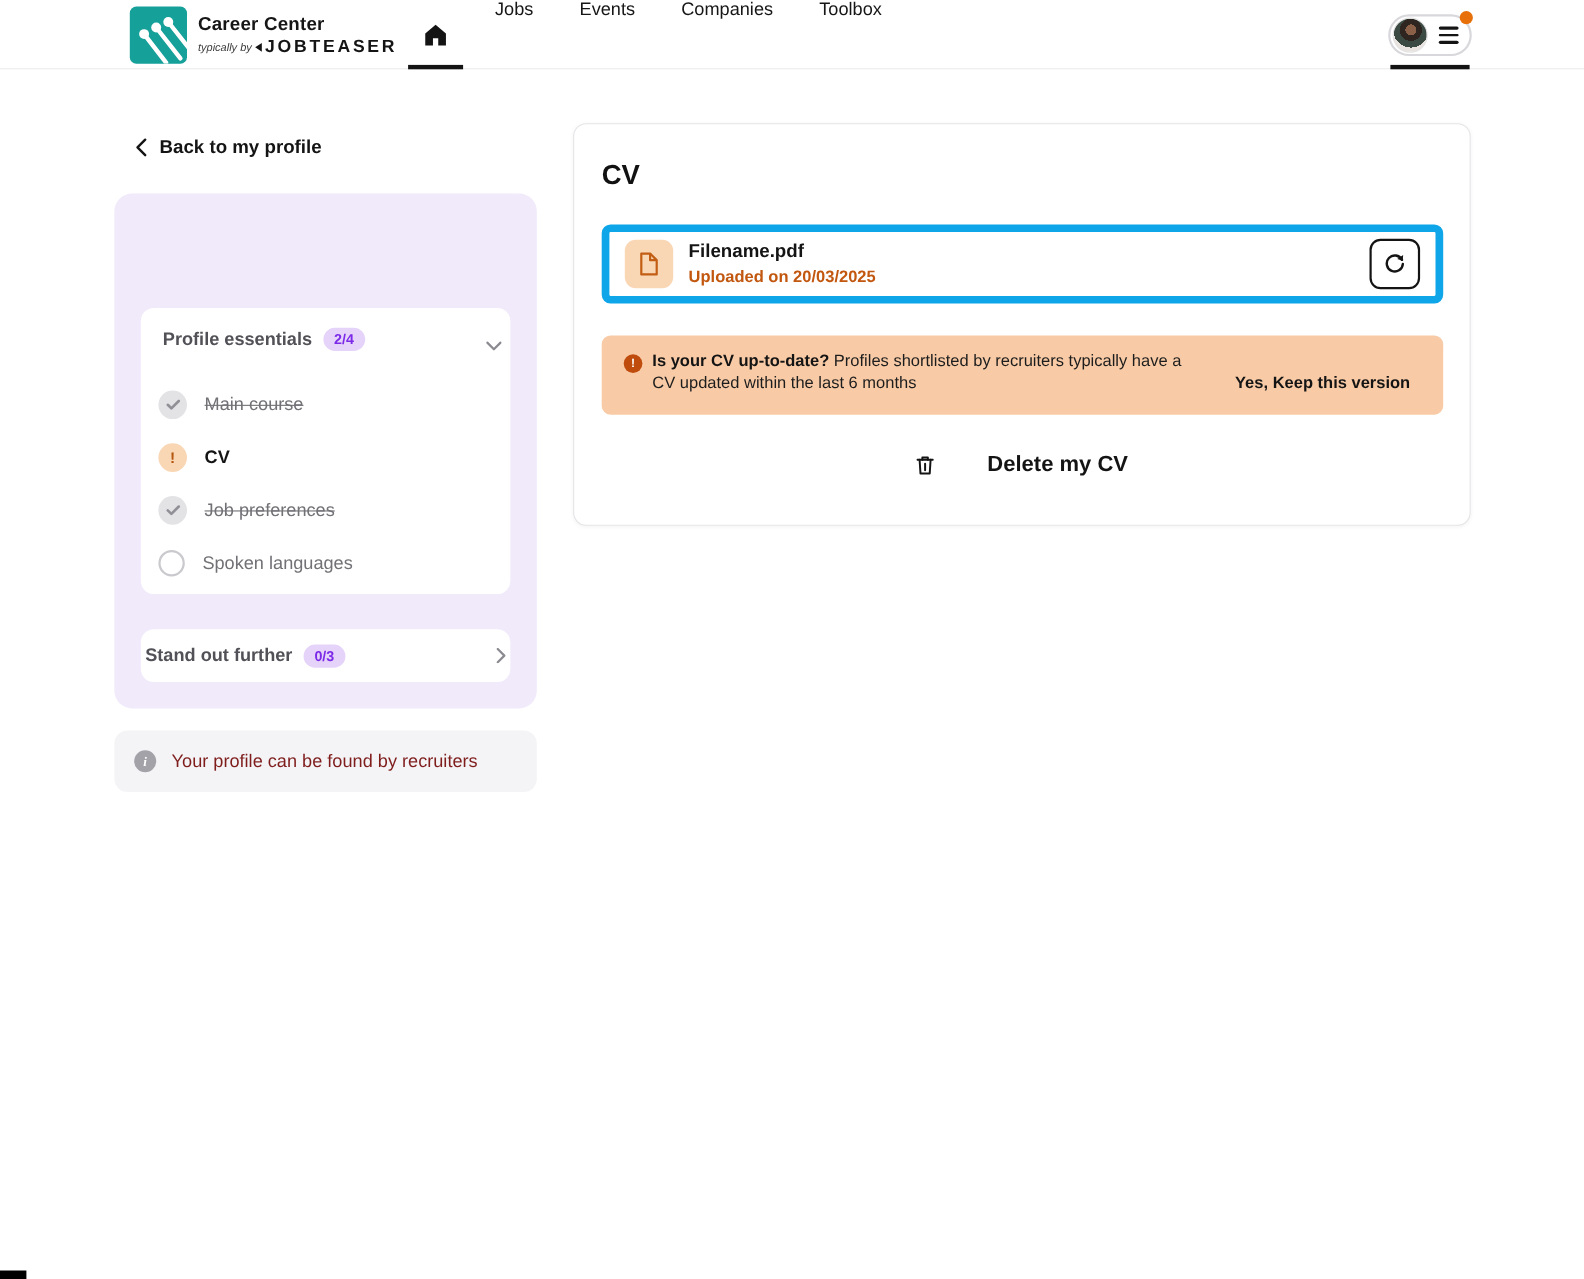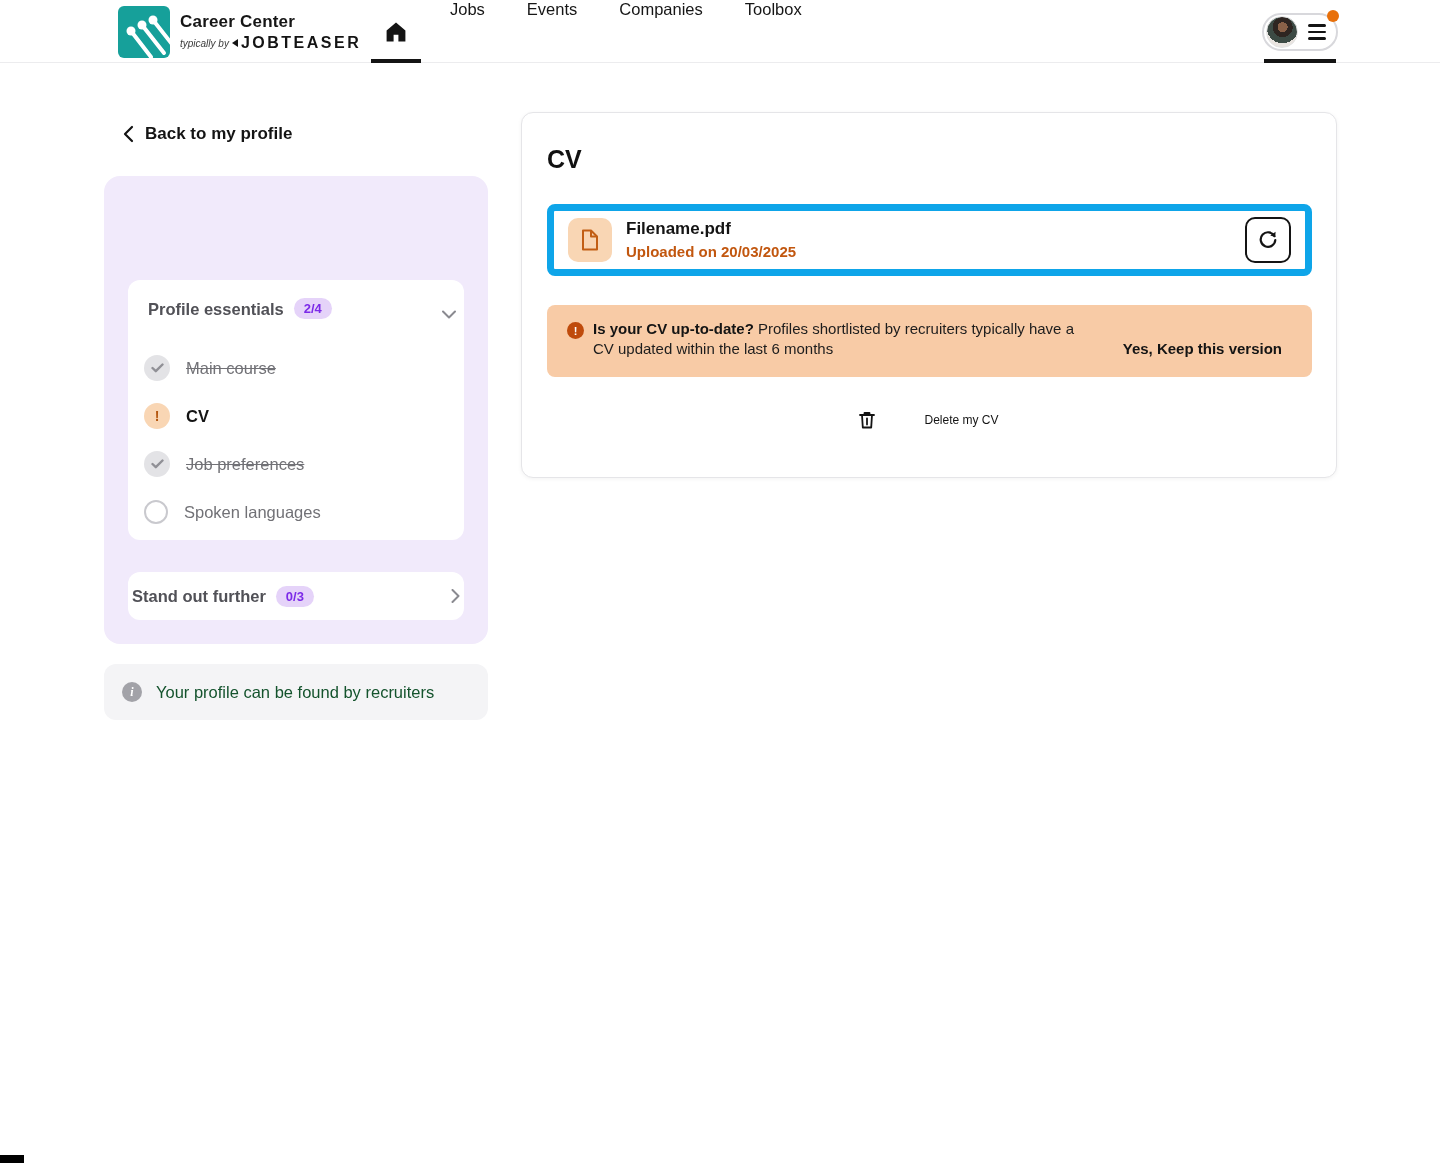--- a/index.html
+++ b/index.html
@@ -66,21 +66,21 @@
   .check-item.warning .label { color:#141414; font-weight:bold; }
 
   .standout-card { position:absolute; left:24px; top:396px; width:336px; height:48px; border-radius:12px;
                    background:#fff; display:flex; align-items:center; padding:0 4px; cursor:pointer; }
 
   .info-bar { position:absolute; left:104px; top:664px; width:384px; height:56px; border-radius:12px;
               background:#f4f4f6; display:flex; align-items:center; padding:0 18px; gap:14px; }
   .info-icon { width:20px; height:20px; border-radius:50%; background:#a2a2a8; color:#fff; font-size:12px;
                font-weight:bold; display:flex; align-items:center; justify-content:center;
                font-family:"Liberation Serif", serif; font-style:italic; flex:0 0 auto; }
-  .info-text { font-size:16.5px; color:#14532d;text-align:center; }
+  .info-text { font-size:16.5px; color:#7f1d1d;text-align:center; }
 
   
   .main-card { position:absolute; left:521px; top:112px; width:816px; height:366px; background:#fff;
                border:1px solid #e5e5e8; border-radius:12px; box-shadow:0 1px 4px rgba(0,0,0,.05); }
   .main-title { position:absolute; left:25px; top:32px; font-size:25px; font-weight:bold; color:#111; }
 
   .file-row { position:absolute; left:25px; top:91px; width:765px; height:72px; border:7px solid #0ea5e9;
               border-radius:8px; display:flex; align-items:center; padding:0 14px; }
   .file-icon-box { width:44px; height:44px; border-radius:10px; background:#f9d6b4; display:flex;
                    align-items:center; justify-content:center; flex:0 0 auto; }
@@ -96,21 +96,21 @@
                font-weight:bold; display:flex; align-items:center; justify-content:center;
                margin-top:3px; flex:0 0 auto; }
   .warn-text { margin-left:9px; width:505px; font-size:15px; line-height:20px; color:#1d1d1d; }
   .warn-text b { color:#141414; }
   .warn-action { margin-left:auto; align-self:center; font-size:15px; font-weight:bold; color:#141414;
                  background:none; border:none; cursor:pointer; padding:10px 14px; white-space:nowrap;
                  font-family:"Liberation Sans", sans-serif; }
 
   .delete-row { position:absolute; left:0; top:298px; width:100%; display:flex; align-items:center;
                 justify-content:center; gap:9px; cursor:pointer; }
-  .delete-label { font-size:12px; font-weight:normal; color:#141414;margin-left:40px; }
+  .delete-label { font-size:20px; font-weight:bold; color:#141414;margin-left:40px; }
 
   .corner-artifact { position:absolute; left:0; top:1155px; width:24px; height:8px; background:#000; }
 
   svg { display:block; }
 </style>
 </head>
 <body>
 
 <div class="navbar">
 

